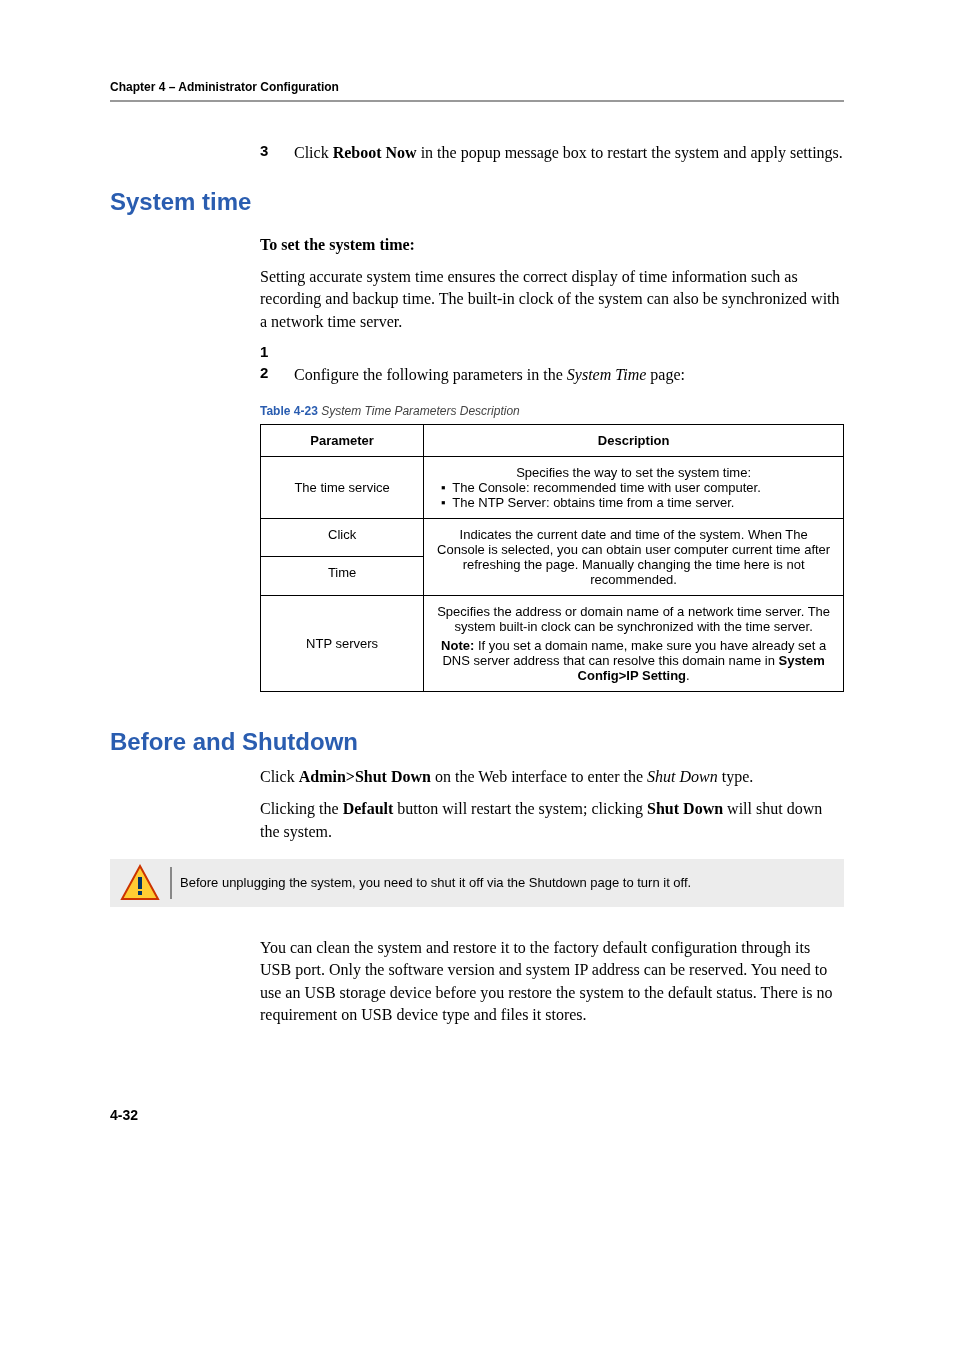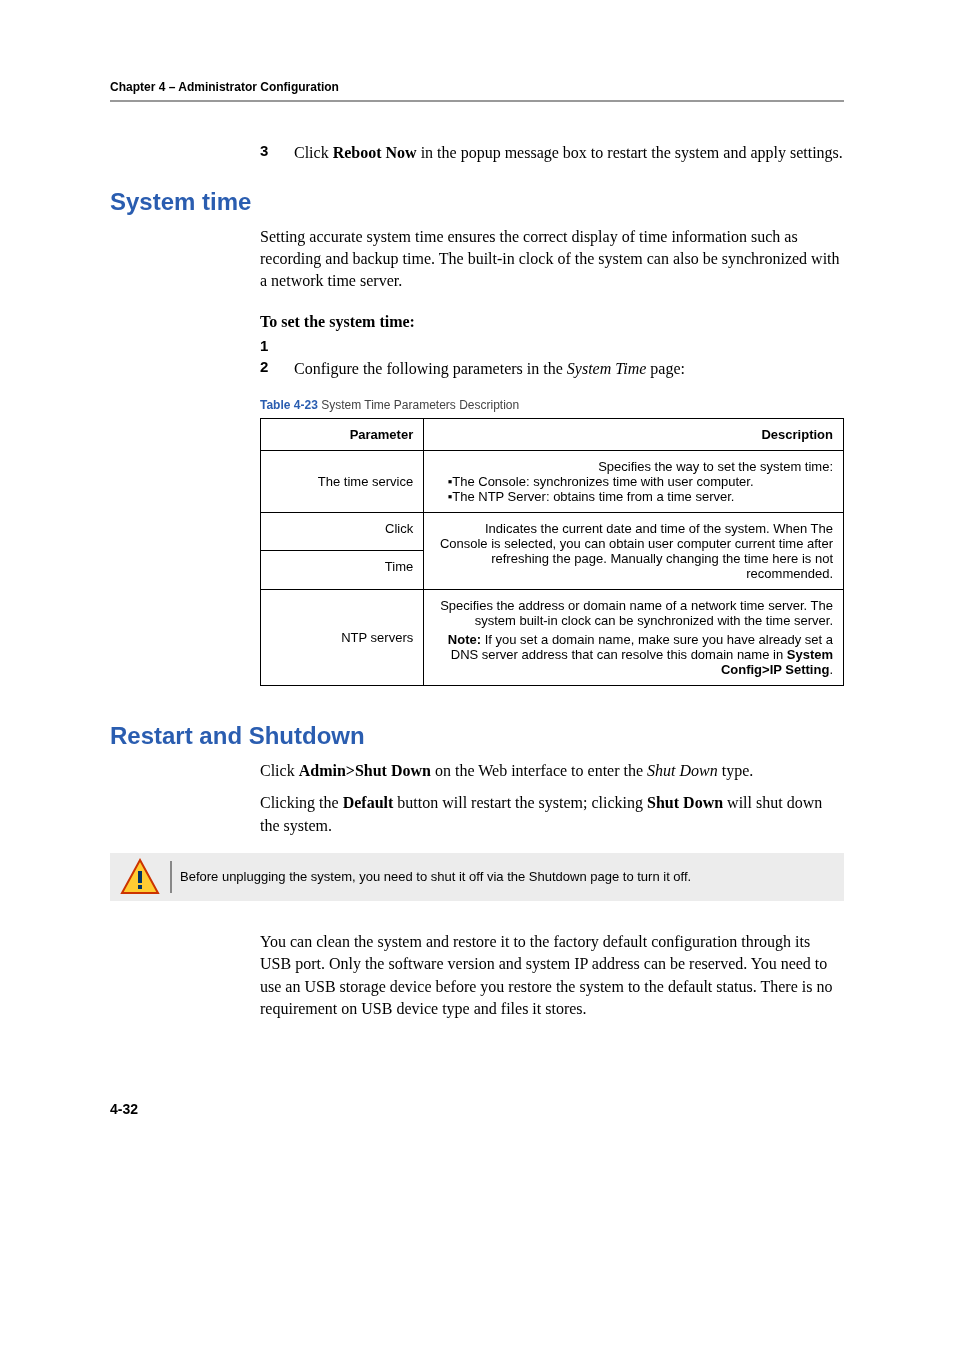--- a/index.html
+++ b/index.html
@@ -60,33 +60,34 @@
     font-style: italic;
   }
   .table-caption {
     font-family: Arial, sans-serif;
     font-size: 12px;
     color: #2a5db0;
     font-weight: bold;
     margin: 18px 0 6px 0;
   }
   .table-caption .caption-desc {
+    font-style: italic;
     font-weight: normal;
     color: #444;
   }
   table.param-table {
     border-collapse: collapse;
     width: 100%;
     font-family: Arial, sans-serif;
     font-size: 13px;
   }
   table.param-table th, table.param-table td {
     border: 1px solid #000;
     padding: 8px 10px;
-    text-align: right;
+    text-align: center;
     vertical-align: top;
   }
   table.param-table th {
     font-weight: bold;
   }
   .cell-bullet-line {
     display: flex;
     align-items: flex-start;
   }
   .cell-bullet {
@@ -137,23 +138,23 @@
       <div class="step-num">3</div>
       <div class="step-text">
         <span>Click </span><span class="bold-run">Reboot Now</span><span> in the popup message box to restart the system and apply settings.</span>
       </div>
     </div>
   </div>
 
   <h2 class="section">System time</h2>
 
   <div class="content-indent">
+    <p class="body-para" style="margin-top:18px; margin-bottom:4px;"><span class="bold-run">To set the system time:</span></p>
+
     <p class="body-para">Setting accurate system time ensures the correct display of time information such as recording and backup time. The built-in clock of the system can also be synchronized with a network time server.</p>
-
-    <p class="body-para" style="margin-top:18px; margin-bottom:4px;"><span class="bold-run">To set the system time:</span></p>
 
     <div class="step-line">
       <div class="step-num">1</div>
     </div>
 
     <div class="step-line">
       <div class="step-num">2</div>
       <div class="step-text">
         <span>Configure the following parameters in the </span><span class="italic-run">System Time</span><span> page:</span>
       </div>
@@ -168,21 +169,21 @@
           <tr>
         <th style="width:28%;">Parameter</th>
         <th>Description</th>
       </tr>
       <tr>
         <td style="vertical-align:middle;">The time service</td>
         <td>
           <div>Specifies the way to set the system time:</div>
           <div class="cell-bullet-line">
                 <span class="cell-bullet">▪</span>
-                <span>The Console: synchronizes time with user computer.</span>
+                <span>The Console: recommended time with user computer.</span>
               </div>
           <div class="cell-bullet-line">
                 <span class="cell-bullet">▪</span>
                 <span>The NTP Server: obtains time from a time server.</span>
               </div>
         </td>
       </tr>
       <tr>
         <td>Click</td>
         <td rowspan="2" style="vertical-align:middle;">
@@ -199,21 +200,21 @@
           <div style="margin-bottom:4px;">Specifies the address or domain name of a network time server. The system built-in clock can be synchronized with the time server.</div>
           <div>
             <span class="bold-run">Note:</span><span> If you set a domain name, make sure you have already set a DNS server address that can resolve this domain name in </span><span class="bold-run">System Config&gt;IP Setting</span><span>.</span>
           </div>
         </td>
       </tr>
     </tbody>
       </table>
   </div>
 
-  <h2 class="section" style="margin-top:36px;">Restart and Shutdown</h2>
+  <h2 class="section" style="margin-top:36px;">Before and Shutdown</h2>
 
   <div class="content-indent">
     <p class="body-para">
       <span>Click </span><span class="bold-run">Admin&gt;Shut Down</span><span> on the Web interface to enter the </span><span class="italic-run">Shut Down</span><span> type.</span>
     </p>
     <p class="body-para">
       <span>Clicking the </span><span class="bold-run">Default</span><span> button will restart the system; clicking </span><span class="bold-run">Shut Down</span><span> will shut down the system.</span>
     </p>
   </div>
 

